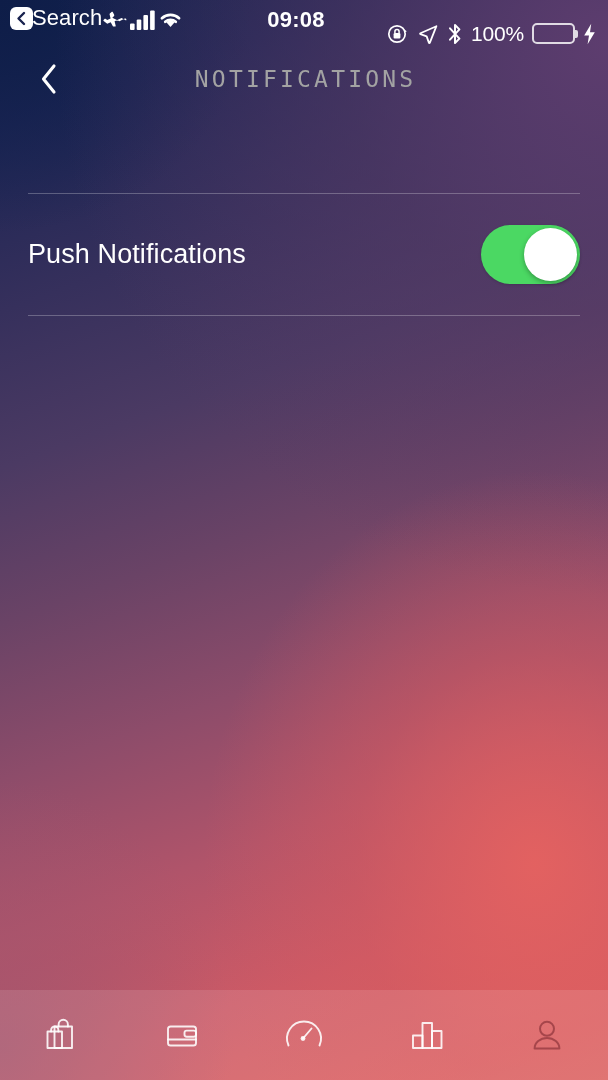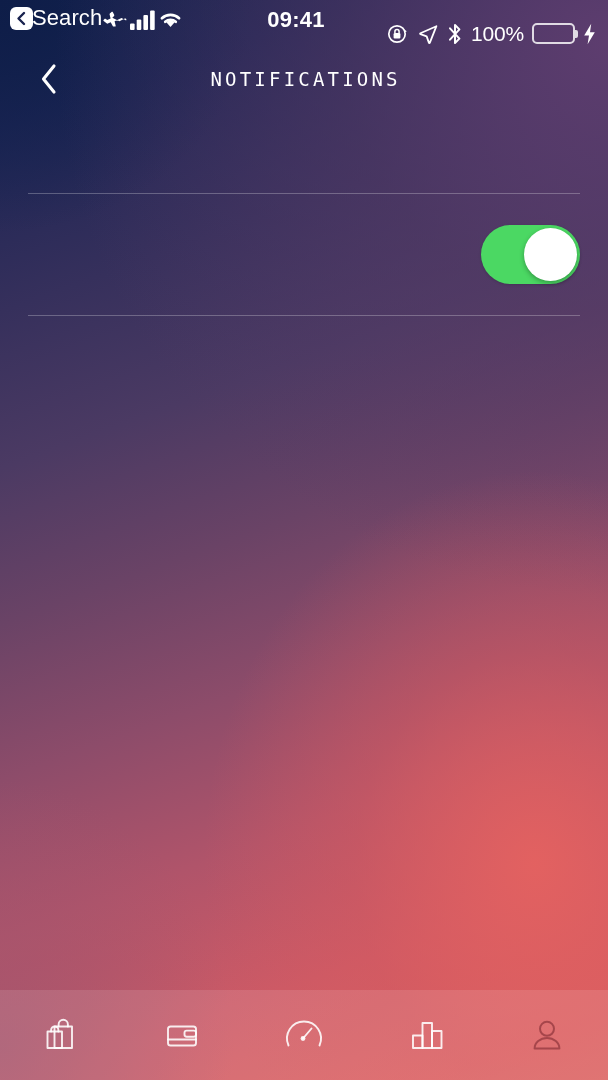--- a/index.html
+++ b/index.html
@@ -172,23 +172,23 @@
     justify-content: center;
     cursor: pointer;
   }
   .nav-title {
     position: absolute;
     left: 0; right: 0;
     top: 0; height: 78px;
     display: flex;
     align-items: center;
     justify-content: center;
-    color: #ffffff;
+    color: #a3a3a3;
     font-family: "DejaVu Sans Mono", monospace;
-    font-size: 19px;
+    font-size: 23px;
     font-weight: 400;
     letter-spacing: 3.2px;
     text-indent: 3.2px;
   }
 
   
   .section-header {
     position: absolute;
     top: 147px;
     left: 28px;
@@ -315,21 +315,21 @@
         <span class="sb-icon">
           <svg width="27" height="20" viewBox="0 0 27 20">
             <path d="M13.5 16.9 L9.3 12.2 a6.3 6.3 0 0 1 8.4 0 Z" fill="#ffffff"></path>
             <path d="M4.9 8.2 a12.6 12.6 0 0 1 17.2 0" fill="none" stroke="#ffffff" stroke-width="2.7" stroke-linecap="round"></path>
             <path d="M8.2 11.8 a8 8 0 0 1 10.6 0" fill="none" stroke="#ffffff" stroke-width="2.6" stroke-linecap="round"></path>
           </svg>
         </span>
       </div>
 
       <div class="sb-center">
-        <span class="sb-time">09:41</span>
+        <span class="sb-time">09:08</span>
       </div>
 
       <div class="sb-right">
         <span class="sb-icon">
           <svg width="22" height="22" viewBox="0 0 22 22">
             <circle cx="10" cy="11" r="8.2" fill="none" stroke="#ffffff" stroke-width="1.7"></circle>
             <rect x="6.6" y="10.1" width="6.8" height="5.4" rx="1.1" fill="#ffffff"></rect>
             <path d="M7.9 10.1 V8.7 a2.1 2.1 0 0 1 4.2 0 v1.4" fill="none" stroke="#ffffff" stroke-width="1.5"></path>
             <path d="M17.2 6.6 l2.6 1.6 -2.6 1.6 z" fill="#ffffff"></path>
           </svg>
@@ -369,20 +369,21 @@
         </svg>
       </div>
       <div class="nav-title">NOTIFICATIONS</div>
     </div>
 
 
     <div class="divider divider-top"></div>
 
     <div class="row">
       <div class="row-text">
+        <div class="row-title">Push Notifications</div>
       </div>
       <div class="toggle">
         <span class="toggle-knob"></span>
       </div>
     </div>
 
     <div class="divider divider-bottom"></div>
 
     <div class="tabbar">
 

